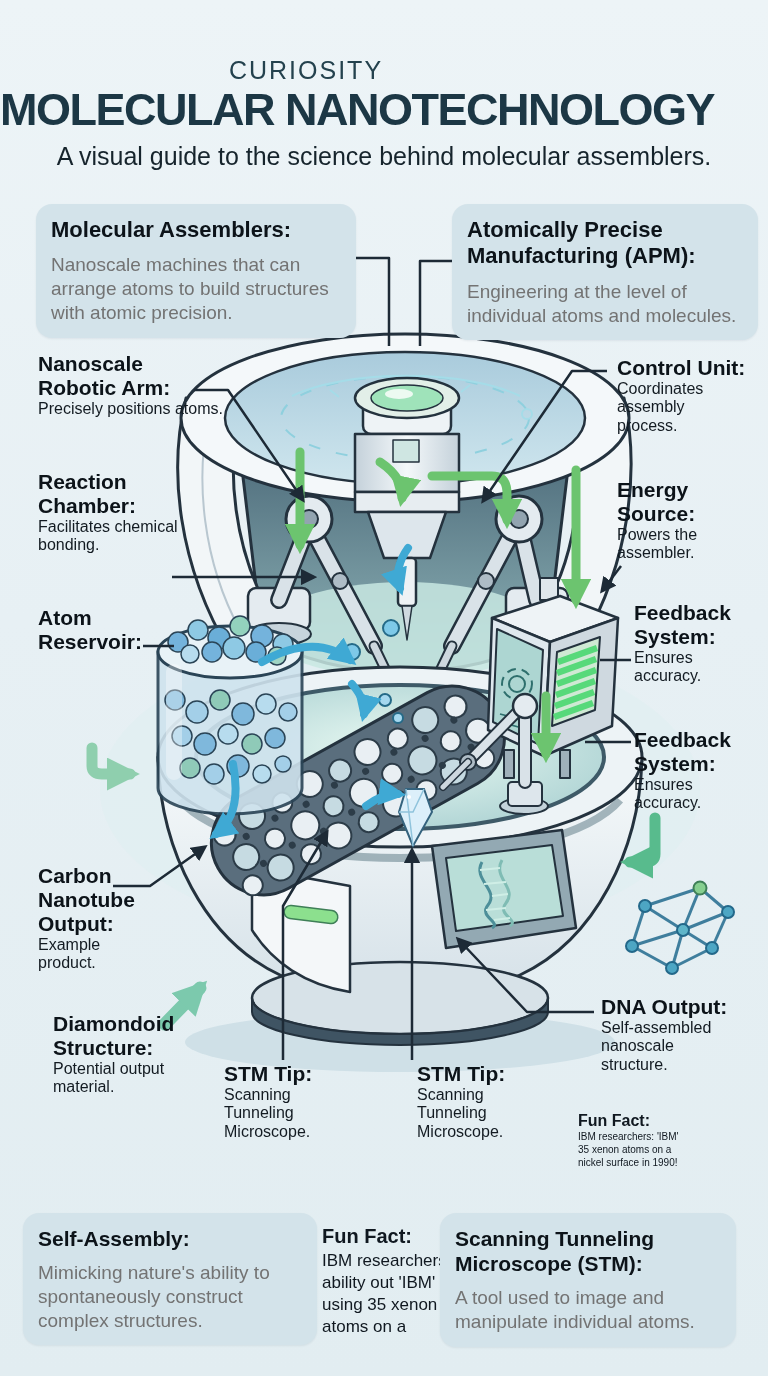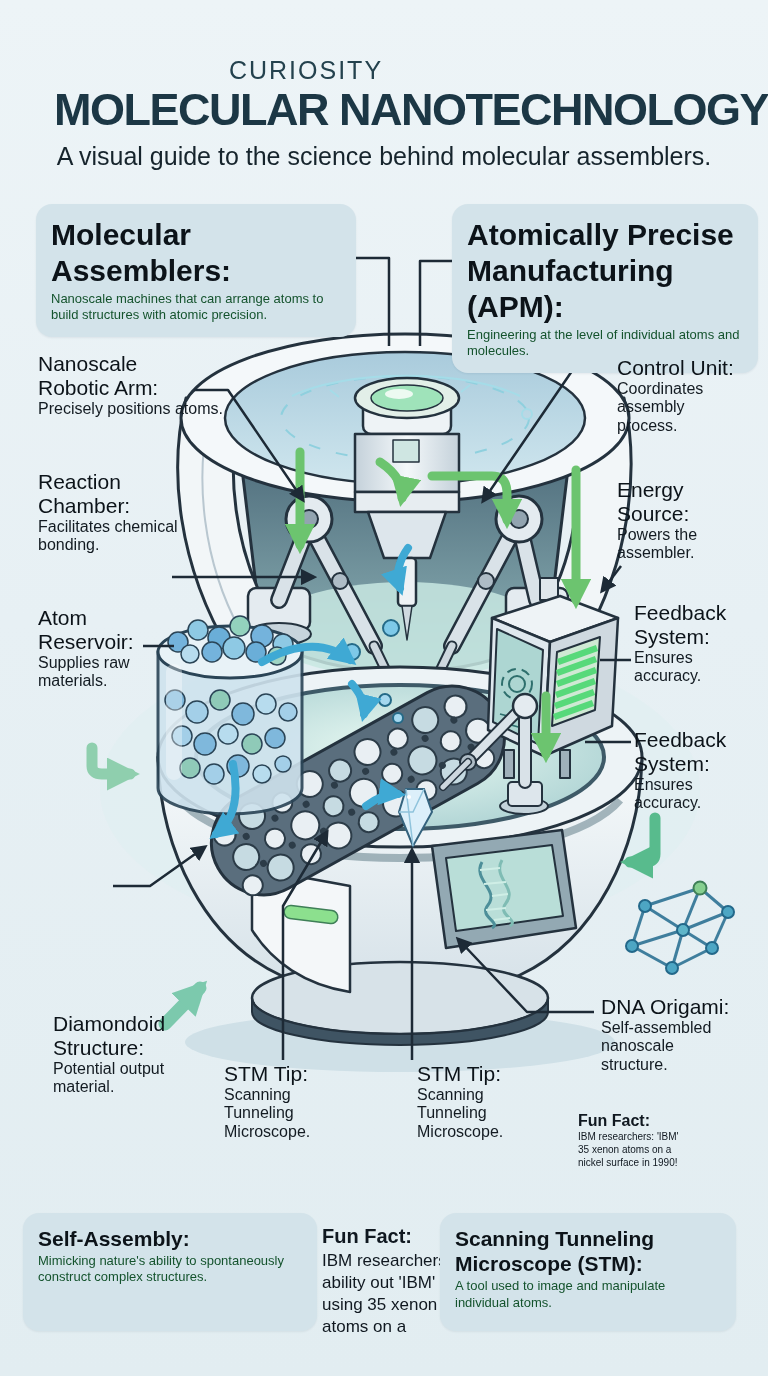--- a/index.html
+++ b/index.html
@@ -2,30 +2,30 @@
 <html><head>
 <meta charset="utf-8">
 <style>
   html,body{margin:0;padding:0}
   .page{position:relative;width:768px;height:1376px;overflow:hidden;
     background:linear-gradient(180deg,#edf4f7 0%,#e7f0f4 45%,#e2edf1 100%);
     font-family:"Liberation Sans",sans-serif;color:#101820}
   .art{position:absolute;left:0;top:0}
   .kicker{position:absolute;top:56px;left:0;width:612px;text-align:center;
     font-size:25px;letter-spacing:2px;color:#24424e;font-weight:500}
-  .title{position:absolute;top:84px;left:0;width:768px;text-align:right;
+  .title{position:absolute;top:84px;left:0;width:768px;text-align:left;
     font-size:45px;font-weight:800;letter-spacing:-1.5px;color:#1c3745}
   .subtitle{position:absolute;top:142px;left:0;width:768px;text-align:center;
     font-size:25px;color:#16242c}
   .callout{position:absolute;background:#d3e3ea;border-radius:16px;padding:13px 15px;
     box-shadow:0 1px 2px rgba(40,70,90,.08)}
-  .callout .ct{font-size:30px;font-weight:700;line-height:1.2;color:#0c1319}
-  .callout .cb{font-size:13px;line-height:1.25;margin-top:2px;color:#14532d}
+  .callout .ct{font-size:22px;font-weight:700;line-height:1.2;color:#0c1319}
+  .callout .cb{font-size:19px;line-height:1.25;margin-top:10px;color:#737373}
   .lbl{position:absolute}
-  .lbl .t{font-size:21px;font-weight:400;line-height:1.14;color:#0c1319}
+  .lbl .t{font-size:21px;font-weight:700;line-height:1.14;color:#0c1319}
   .lbl .b{font-size:16px;line-height:1.16;margin-top:0;color:#131b22}
   .ff{position:absolute;text-align:left}
   .ff .ft{font-size:16px;font-weight:700}
   .ff .fl{font-size:10px;line-height:1.3}
   .ffm .ft{font-size:20px;font-weight:700;margin-bottom:2px}
   .ffm .fl{font-size:17px;line-height:1.3}
 </style>
 </head>
 <body>
 
@@ -370,52 +370,55 @@
 <div class="lbl" style="left:38px;top:352px">
   <div class="t" style="width:145px">Nanoscale Robotic Arm:</div>
   <div class="b" style="width:185px">Precisely positions atoms.</div>
 </div>
 <div class="lbl" style="left:38px;top:470px">
   <div class="t" style="width:115px">Reaction Chamber:</div>
   <div class="b" style="width:170px">Facilitates chemical bonding.</div>
 </div>
 <div class="lbl" style="left:38px;top:606px">
   <div class="t" style="width:118px">Atom Reservoir:</div>
-  <div class="b" style="width:130px">Supplies raw materials.</div>
 </div>
 <div class="lbl" style="left:617px;top:356px">
   <div class="t" style="width:150px">Control Unit:</div>
   <div class="b" style="width:125px">Coordinates assembly process.</div>
 </div>
 <div class="lbl" style="left:617px;top:478px">
   <div class="t" style="width:95px">Energy Source:</div>
   <div class="b" style="width:110px">Powers the assembler.</div>
 </div>
 <div class="lbl" style="left:634px;top:601px">
   <div class="t" style="width:108px">Feedback System:</div>
   <div class="b" style="width:100px">Ensures accuracy.</div>
 </div>
 <div class="lbl" style="left:634px;top:728px">
   <div class="t" style="width:108px">Feedback System:</div>
   <div class="b" style="width:100px">Ensures accuracy.</div>
 </div>
+<div class="lbl" style="left:38px;top:864px">
+  <div class="t" style="width:105px">Carbon Nanotube Output:</div>
+  <div class="b" style="width:95px">Example product.</div>
+</div>
 <div class="lbl" style="left:53px;top:1012px">
   <div class="t" style="width:130px">Diamondoid Structure:</div>
   <div class="b" style="width:155px">Potential output material.</div>
 </div>
 <div class="lbl" style="left:224px;top:1062px">
   <div class="t" style="width:110px">STM Tip:</div>
   <div class="b" style="width:118px">Scanning Tunneling Microscope.</div>
 </div>
 <div class="lbl" style="left:417px;top:1062px">
   <div class="t" style="width:110px">STM Tip:</div>
   <div class="b" style="width:118px">Scanning Tunneling Microscope.</div>
 </div>
 <div class="lbl" style="left:601px;top:995px">
-  <div class="t" style="width:145px">DNA Origami:</div>
+  <div class="t" style="width:145px">DNA Output:</div>
   <div class="b" style="width:138px">Self-assembled nanoscale structure.</div>
 </div>
 
 <div class="ff" style="left:578px;top:1112px;width:185px">
   <div class="ft">Fun Fact:</div>
   <div class="fl">IBM researchers: 'IBM'</div>
   <div class="fl">35 xenon atoms on a</div>
   <div class="fl">nickel surface in 1990!</div>
 </div>
 

